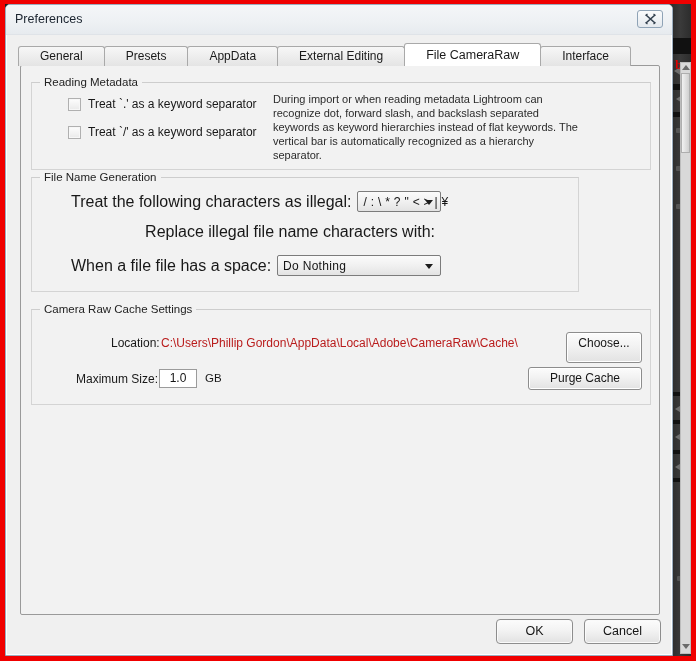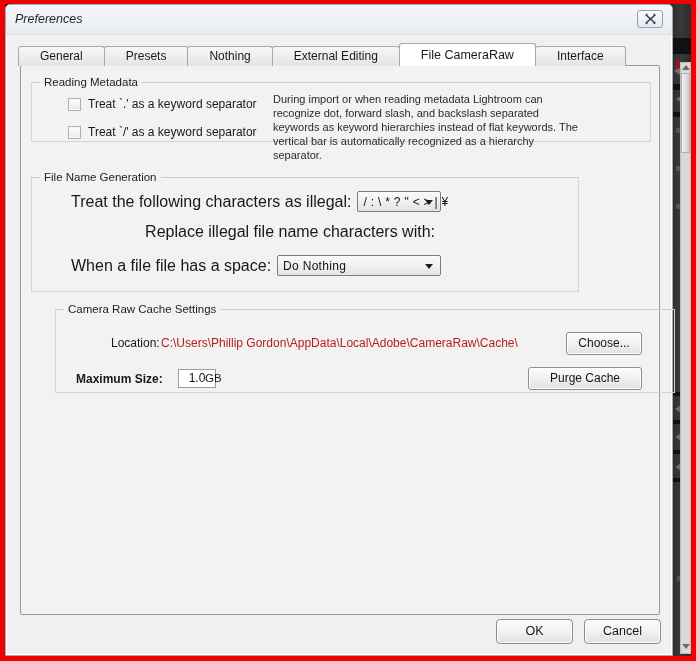--- a/index.html
+++ b/index.html
@@ -77,21 +77,20 @@
     background: linear-gradient(180deg, #f4f6f8 0%, #eef1f4 55%, #e7ebef 100%);
     border-radius: 4px 4px 0 0;
     border-bottom: 1px solid #dfe3e8;
   }
   #title-text {
     position: absolute;
     left: 9px; top: 7px;
     font-size: 12.5px;
     color: #1c2530;
     font-family: "Liberation Sans", sans-serif;
-    font-style: italic;
   }
   #close-btn {
     position: absolute;
     right: 9px; top: 5px;
     width: 26px; height: 18px;
     background: linear-gradient(180deg,#fafbfc,#e4e9ee);
     border: 1px solid #8fa3b6;
     border-radius: 3px;
     cursor: pointer;
   }
@@ -239,21 +238,20 @@
   #max-input {
     position: absolute;
     width: 38px; height: 19px;
     background: #ffffff;
     border: 1px solid #9b9b9b;
     font-size: 12px;
     color: #141414;
     text-align: center;
     line-height: 17px;
     cursor: text;
-    margin-left: 19px;
   }
   #max-unit {
     position: absolute;
     font-size: 11.5px;
     color: #181818;
   }
 
   .btn {
     position: absolute;
     background: linear-gradient(180deg,#fcfcfc 0%,#f2f2f2 45%,#e2e2e2 100%);
@@ -338,30 +336,30 @@
         <svg width="13" height="12" viewBox="0 0 13 12">
           <path d="M2 2 L11 10 M11 2 L2 10" stroke="#33414f" stroke-width="1.6" fill="none"></path>
           <path d="M1.5 2.5 L3.5 1 M11.5 2.5 L9.5 1 M1.5 9.5 L3.5 11 M11.5 9.5 L9.5 11" stroke="#33414f" stroke-width="1.2" fill="none"></path>
         </svg>
       </div>
     </div>
 
     <div id="tabstrip">
       <div class="tab">General</div>
       <div class="tab">Presets</div>
-      <div class="tab">Nothing</div>
+      <div class="tab">AppData</div>
       <div class="tab">External Editing</div>
       <div class="tab active">File CameraRaw</div>
       <div class="tab">Interface</div>
     </div>
 
     <div id="panel">
       <div id="panel-inner">
 
-        <div class="group" style="left:10px; top:16px; width:620px; height:60px;">
+        <div class="group" style="left:10px; top:16px; width:620px; height:88px;">
           <div class="legend">Reading Metadata</div>
         </div>
 
         <div class="cbrow" style="left:27px; top:31px;">
           <span class="cbox"></span>
           <span class="cblabel">Treat `.' as a keyword separator</span>
         </div>
 
         <div class="cbrow" style="left:27px; top:59px;">
           <span class="cbox"></span>
@@ -387,29 +385,29 @@
         </div>
 
         <div class="frow" style="left:50px; top:189px; width:370px; justify-content:flex-end;">
           <span class="flabel">When a file file has a space:</span>
           <span class="combo">
             <span class="cval">Do Nothing</span>
             <span class="carrow"></span>
           </span>
         </div>
 
-        <div class="group" style="left:10px; top:243px; width:620px; height:84px;margin-left:24px;">
+        <div class="group" style="left:10px; top:243px; width:620px; height:96px;">
           <div class="legend">Camera Raw Cache Settings</div>
         </div>
 
         <div id="loc-label" style="left:90px; top:270px;">Location:</div>
         <div id="loc-value" style="left:140px; top:270px;">C:\Users\Phillip Gordon\AppData\Local\Adobe\CameraRaw\Cache\</div>
-        <div class="btn" style="left:545px; top:266px; width:76px; height:23px; line-height:21px;">Choose...</div>
-
-        <div id="max-label" style="left:55px; top:306px;font-weight:bold;">Maximum Size:</div>
+        <div class="btn" style="left:545px; top:266px; width:76px; height:31px; line-height:21px;">Choose...</div>
+
+        <div id="max-label" style="left:55px; top:306px;">Maximum Size:</div>
         <div id="max-input" style="left:138px; top:303px;">1.0</div>
         <div id="max-unit" style="left:184px; top:306px;">GB</div>
         <div class="btn" style="left:507px; top:301px; width:114px; height:23px; line-height:21px;">Purge Cache</div>
 
       </div>
     </div>
 
     <div id="btn-ok" style="left:490px; top:614px;">OK</div>
     <div id="btn-cancel" style="left:578px; top:614px;">Cancel</div>
 

